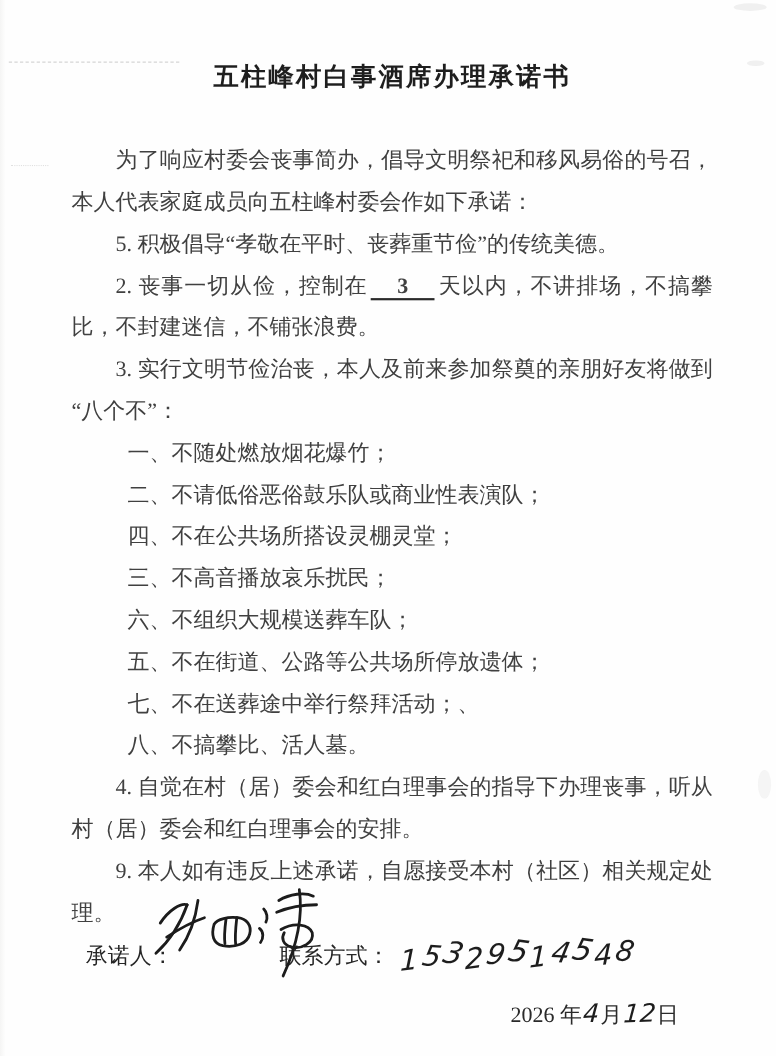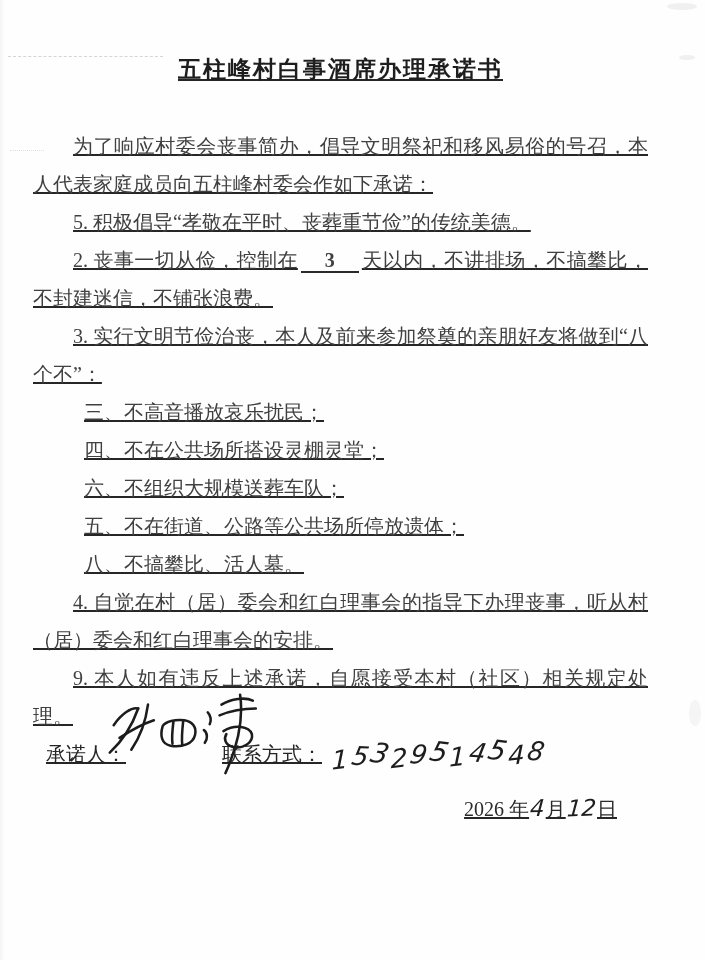--- a/index.html
+++ b/index.html
@@ -4,23 +4,22 @@
 <style>
   html,body{margin:0;padding:0;}
   body{
     width:705px;height:960px;position:relative;overflow:hidden;
     background:#fefefe;
     font-family:"Liberation Serif","DejaVu Serif",serif;
     color:#262626;
   }
   .page{
     position:absolute;inset:0;
-    padding:0 57px 0 33px;
+    padding:0 57px 0 65px;
     box-sizing:border-box;
-    text-decoration:underline;
   }
   
   .artifact{position:absolute;pointer-events:none;}
   .artifact-dash{left:8px;top:56px;width:155px;border-top:1px dashed #b5b5b5;opacity:.55;}
   .artifact-dash2{left:10px;top:150px;width:34px;border-top:1px dotted #c4c4c4;opacity:.5;}
   .artifact-tr{right:8px;top:3px;width:30px;height:7px;background:#dcdcdc;opacity:.4;border-radius:50%;}
   .artifact-rm{right:10px;top:55px;width:16px;height:5px;background:#e2e2e2;opacity:.5;border-radius:50%;}
   .artifact-rb{right:4px;top:700px;width:12px;height:26px;background:#ececec;opacity:.5;border-radius:50%;}
   .artifact-left-band{left:0;top:0;bottom:0;width:5px;background:linear-gradient(to right,#f1f1f0,rgba(255,255,255,0));opacity:.7;}
 
@@ -115,24 +114,27 @@
 
   <div class="content">
     <p>为了响应村委会丧事简办，倡导文明祭祀和移风易俗的号召，本人代表家庭成员向五柱峰村委会作如下承诺：</p>
 
     <p>5. 积极倡导“孝敬在平时、丧葬重节俭”的传统美德。</p>
 
     <p><span>2. 丧事一切从俭，控制在</span><span class="blank-fill">3</span><span>天以内，不讲排场，不搞攀比，不封建迷信，不铺张浪费。</span></p>
 
     <p>3. 实行文明节俭治丧，本人及前来参加祭奠的亲朋好友将做到“八个不”：</p>
 
+    <p class="no-item">一、不随处燃放烟花爆竹；</p>
+    <p class="no-item">二、不请低俗恶俗鼓乐队或商业性表演队；</p>
+    <p class="no-item">四、不在公共场所搭设灵棚灵堂；</p>
     <p class="no-item">三、不高音播放哀乐扰民；</p>
-    <p class="no-item">四、不在公共场所搭设灵棚灵堂；</p>
     <p class="no-item">六、不组织大规模送葬车队；</p>
     <p class="no-item">五、不在街道、公路等公共场所停放遗体；</p>
+    <p class="no-item">七、不在送葬途中举行祭拜活动；、</p>
     <p class="no-item">八、不搞攀比、活人墓。</p>
 
     <p>4. 自觉在村（居）委会和红白理事会的指导下办理丧事，听从村（居）委会和红白理事会的安排。</p>
     <p>9. 本人如有违反上述承诺，自愿接受本村（社区）相关规定处理。</p>
   </div>
 
   <div class="footer">
     <div class="sign-row">
       <span>承诺人：</span>
 

